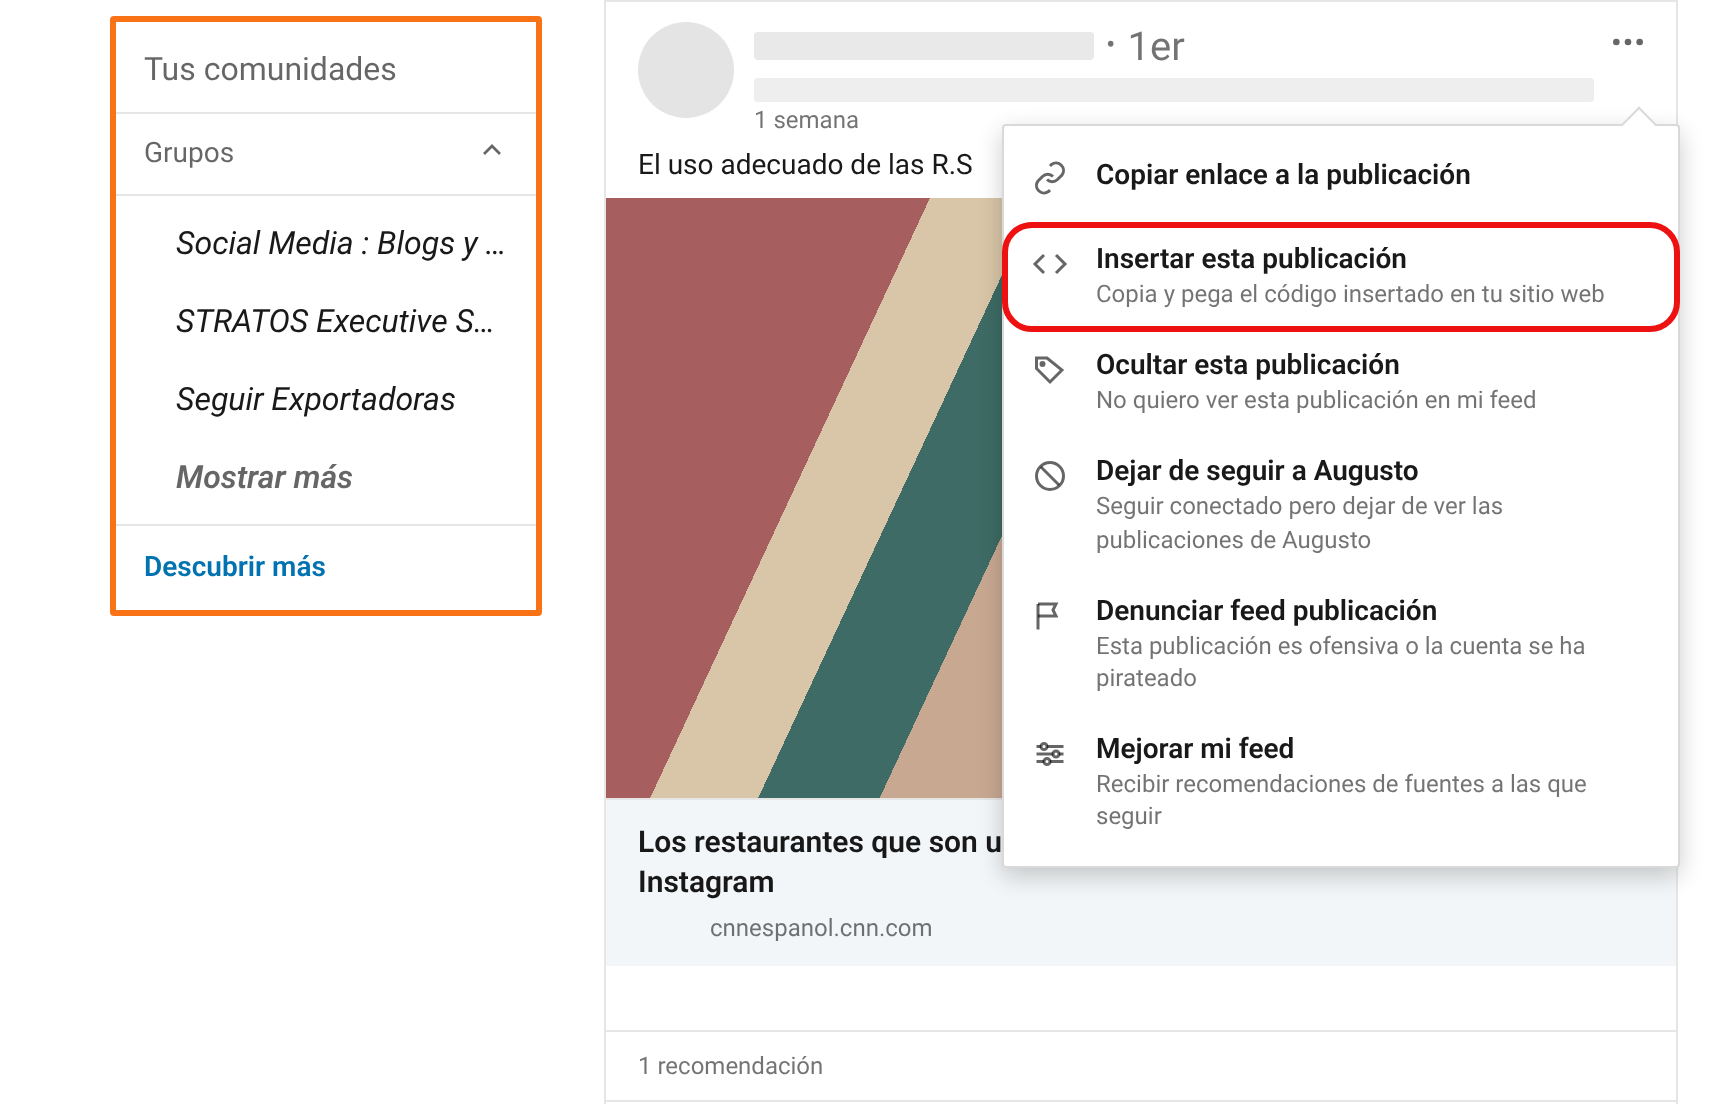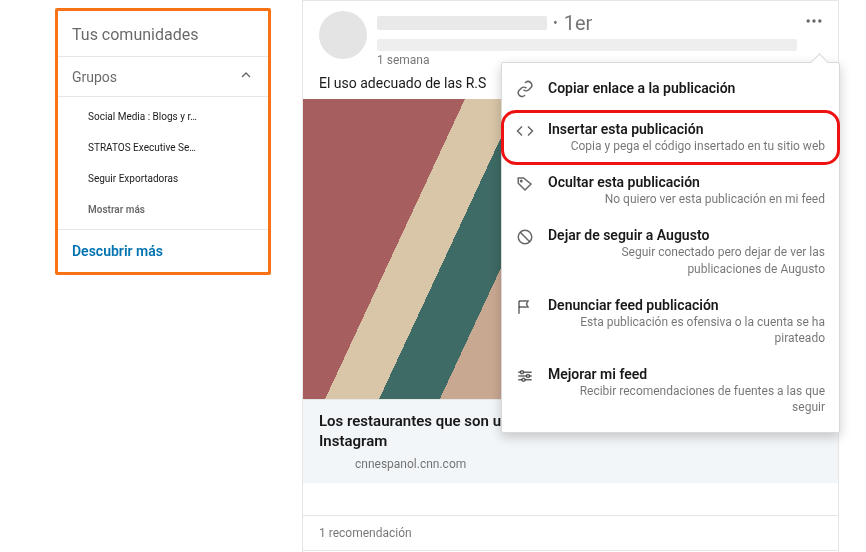--- a/index.html
+++ b/index.html
@@ -35,26 +35,27 @@
       padding: 10px 14px;
       border-top: 1px solid #e6e6e6;
       border-bottom: 1px solid #e6e6e6;
       color: rgba(0,0,0,.6);
       cursor: pointer;
     }
     .groups-row .chev svg { width: 16px; height: 16px; }
     .group-list { padding: 4px 0 4px 0; }
     .group-item {
       padding: 10px 14px 10px 30px;
-      font-size: 10px;
+      font-size: 16px;
       color: rgba(0,0,0,.9);
       white-space: nowrap;
       overflow: hidden;
       text-overflow: ellipsis;
       cursor: pointer;
+      font-style: italic;
     }
     .discover {
       padding: 13px 14px;
       border-top: 1px solid #e6e6e6;
       color: #0073b0;
       font-weight: 600;
       cursor: pointer;
     }
 
     
@@ -194,21 +195,21 @@
       cursor: pointer;
     }
     .menu-icon {
       width: 20px; flex-shrink: 0;
       color: rgba(0,0,0,.6);
       margin-top: 1px;
     }
     .menu-icon svg { width: 18px; height: 18px; }
     .menu-labels { flex: 1; }
     .menu-title { font-weight: 600; font-size: 14px; color: rgba(0,0,0,.9); }
-    .menu-desc { font-size: 12px; color: rgba(0,0,0,.55); line-height: 1.35; margin-top: 1px; text-align: right; }
+    .menu-desc { font-size: 12px; color: rgba(0,0,0,.55); line-height: 1.35; margin-top: 1px; }
     .menu-item.highlight { outline: 3px solid #e11; outline-offset: -2px; border-radius: 14px; }
     .menu-item.nodesc .menu-title { line-height: 18px; }
   </style>
 </head>
 <body>
 
 <div class="sidebar">
   <div class="sidebar-header">Tus comunidades</div>
   <div class="groups-row">
     <span>Grupos</span>

